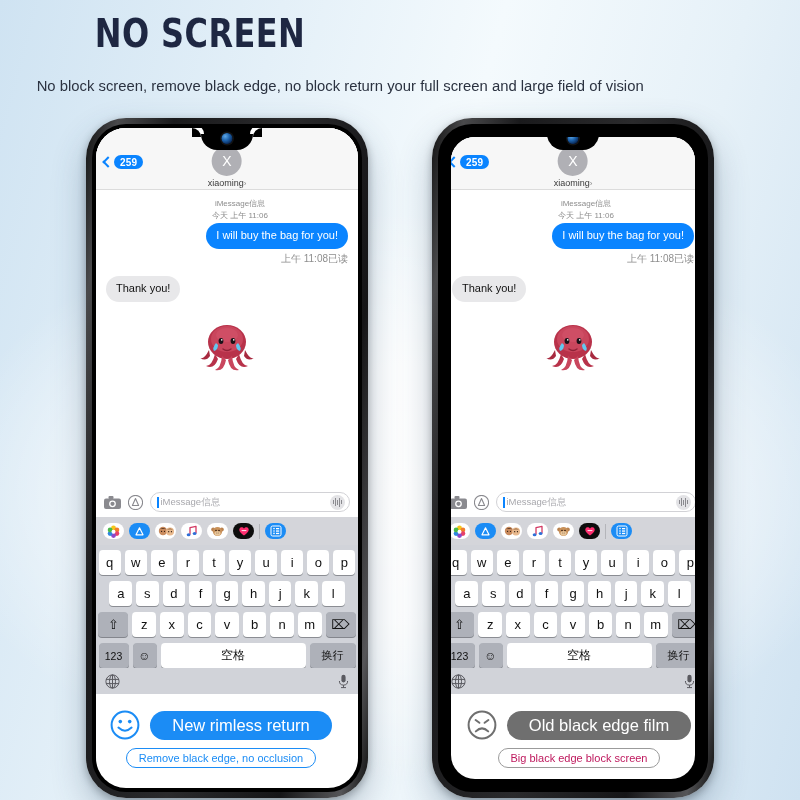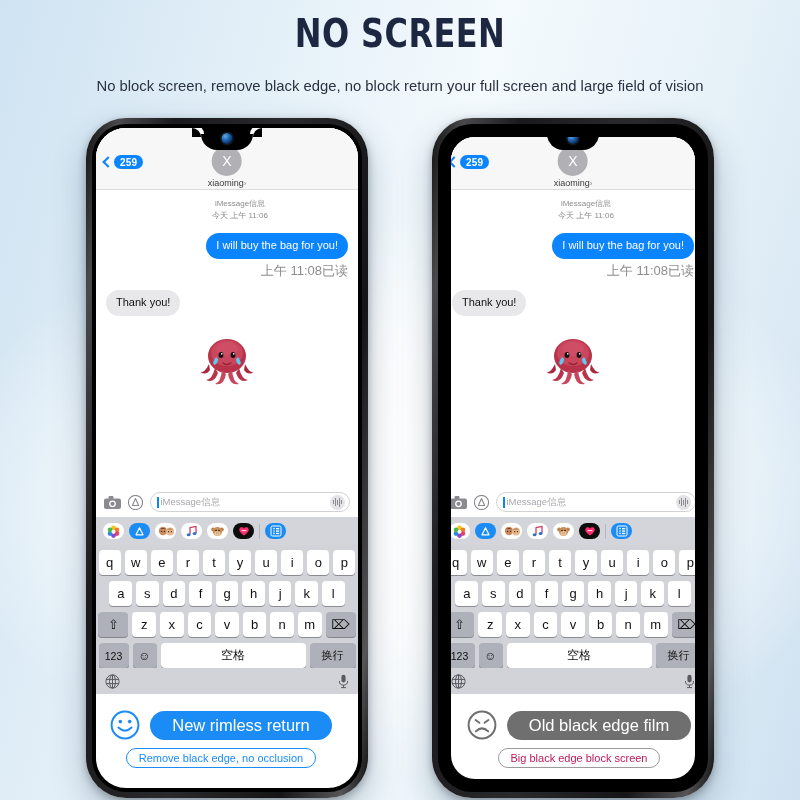--- a/index.html
+++ b/index.html
@@ -8,21 +8,21 @@
     width: 800px; height: 800px;
     font-family: "Liberation Sans", sans-serif;
     overflow: hidden;
     position: relative;
     background:
       radial-gradient(ellipse 680px 420px at 50% 62%, #ffffff 0%, rgba(255,255,255,0.85) 30%, rgba(255,255,255,0) 68%),
       linear-gradient(105deg, #cfe3f2 0%, #e4f0f8 28%, #f4fafd 50%, #e6f1f8 74%, #cfe2f1 100%);
   }
 
   
-  .header { text-align: center; padding-top: 14px; }
+  .header { padding-top: 14px; padding-left: 25px; }
 
   .title {
     font-family: "DejaVu Sans", sans-serif;
     font-size: 39px;
     font-weight: bold;
     color: #1e2742;
     letter-spacing: 0.5px;
     transform: scaleX(0.82);
     line-height: 1.05;
   }
@@ -159,26 +159,26 @@
 
   .bubble {
     display: inline-block;
     font-size: 11px;
     padding: 6px 10px;
     border-radius: 14px;
     max-width: 78%;
     line-height: 1.25;
     position: relative;
   }
-  .row-out { text-align: right; margin-top: 12px; }
+  .row-out { text-align: right; margin-top: 2px; }
   .row-in  { text-align: left;  margin-top: 10px; }
   .bubble.out { background: #0a84ff; color: #fff; }
   .bubble.in  { background: #e8e8ea; color: #111; }
 
-  .read { text-align: right; font-size: 13px; color: #8d8d8d; margin-top: 3px; }
+  .read { text-align: right; font-size: 10px; color: #8d8d8d; margin-top: 3px; }
 
   .sticker { text-align: center; margin-top: 14px; }
   .sticker svg { display: inline-block; }
 
   
   .inputrow {
     flex: none;
     height: 30px;
     display: flex; align-items: center; gap: 7px;
     padding: 0 8px;

